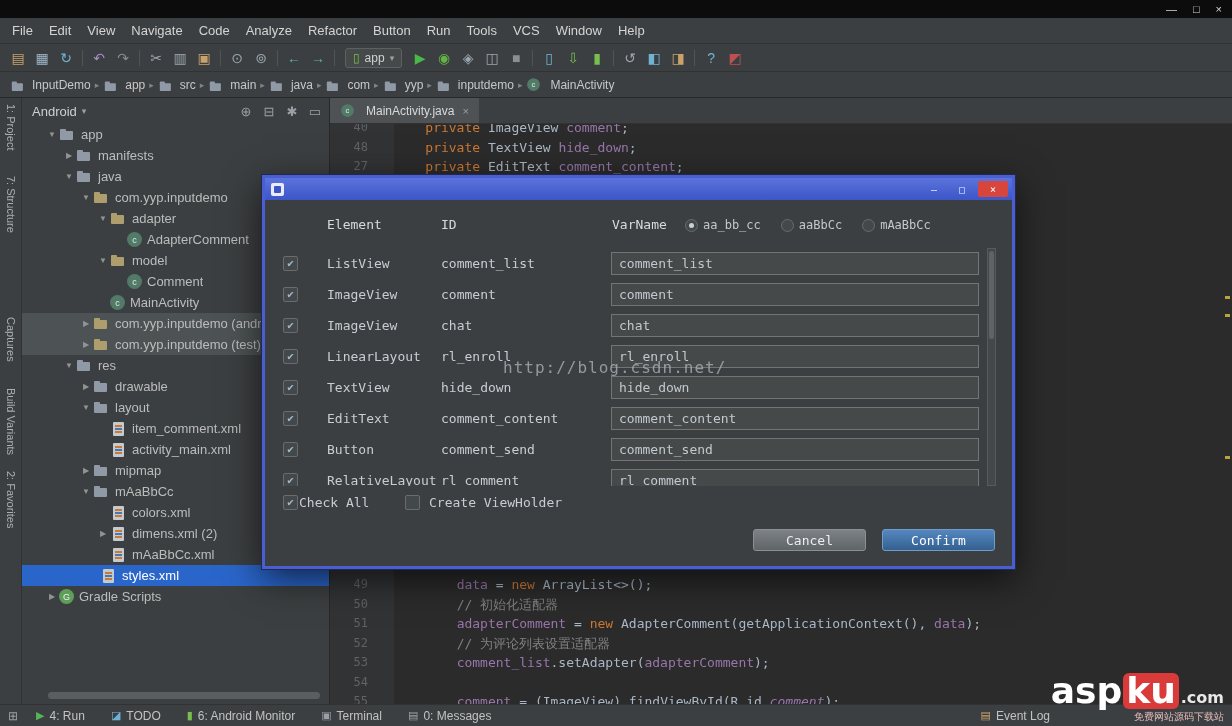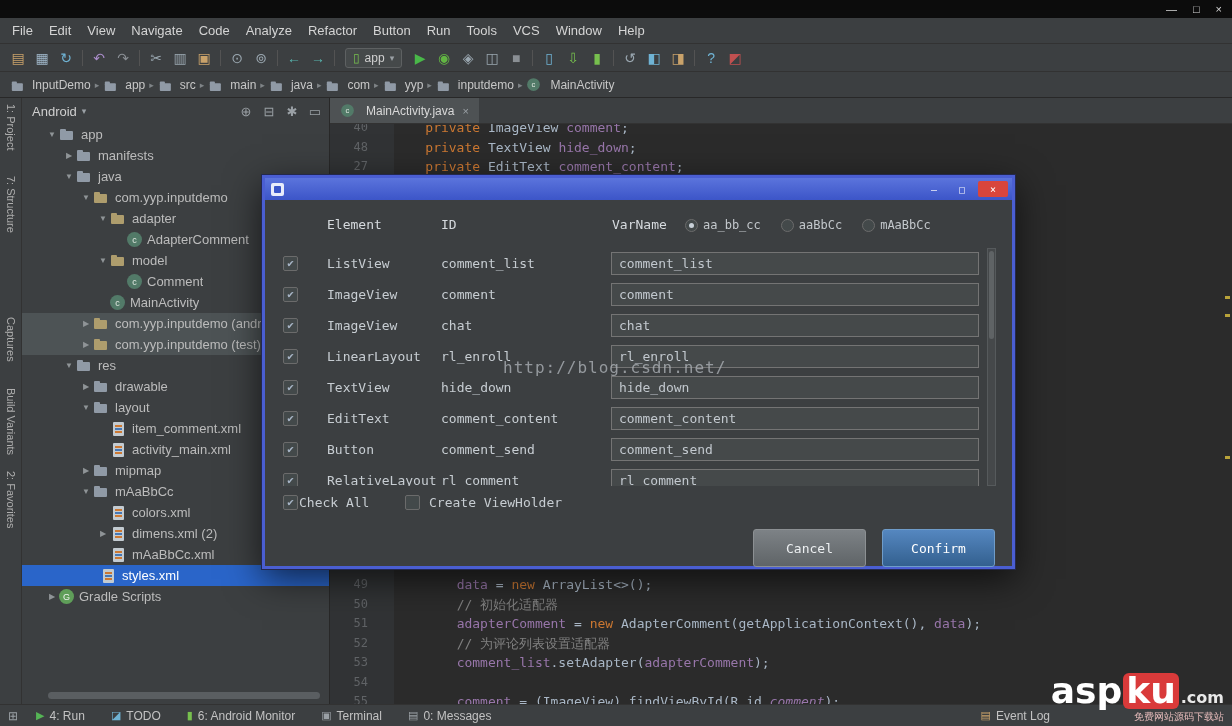--- a/index.html
+++ b/index.html
@@ -131,21 +131,21 @@
   .dlg-vscroll{position:absolute;left:722px;top:48px;width:9px;height:238px;background:#45484a;
     border:1px solid #565a5c;}
   .dlg-vscroll .thumb{position:absolute;left:1px;top:2px;width:5px;height:88px;background:#5f6365;border-radius:3px;}
   .dlg-footer{position:absolute;top:292px;left:0;right:0;height:22px;}
   .dlg-footer .checkbox{top:3px;}
   .cb-checkall{left:18px;}
   .cb-viewholder{left:140px;}
   .fl-checkall{position:absolute;left:34px;line-height:22px;}
   .fl-viewholder{position:absolute;left:164px;line-height:22px;}
   .dlg-buttons{position:absolute;top:329px;left:0;right:0;height:24px;}
-  .btn{position:absolute;width:113px;height:38px;display:flex;align-items:center;justify-content:center;
+  .btn{position:absolute;width:113px;height:22px;display:flex;align-items:center;justify-content:center;
     border-radius:3px;font-size:13px;}
   .btn-cancel{left:488px;background:linear-gradient(#7d8286,#5f6467);border:1px solid #8c9093;color:#eceff1;}
   .btn-confirm{left:617px;background:linear-gradient(#5587c0,#33608f);border:1px solid #6f9cc9;color:#fff;}
   .wm-csdn{position:absolute;left:238px;top:158px;color:rgba(170,175,180,.8);font-size:16px;z-index:5;
     letter-spacing:1px;}
 
   
   .statusbar{height:22px;background:#3c3f41;border-top:1px solid #323232;display:flex;align-items:center;
     font-size:12px;color:#c2c2c2;flex:none;padding:0 8px;}
   .sb-item{display:flex;align-items:center;gap:5px;margin-right:26px;}

